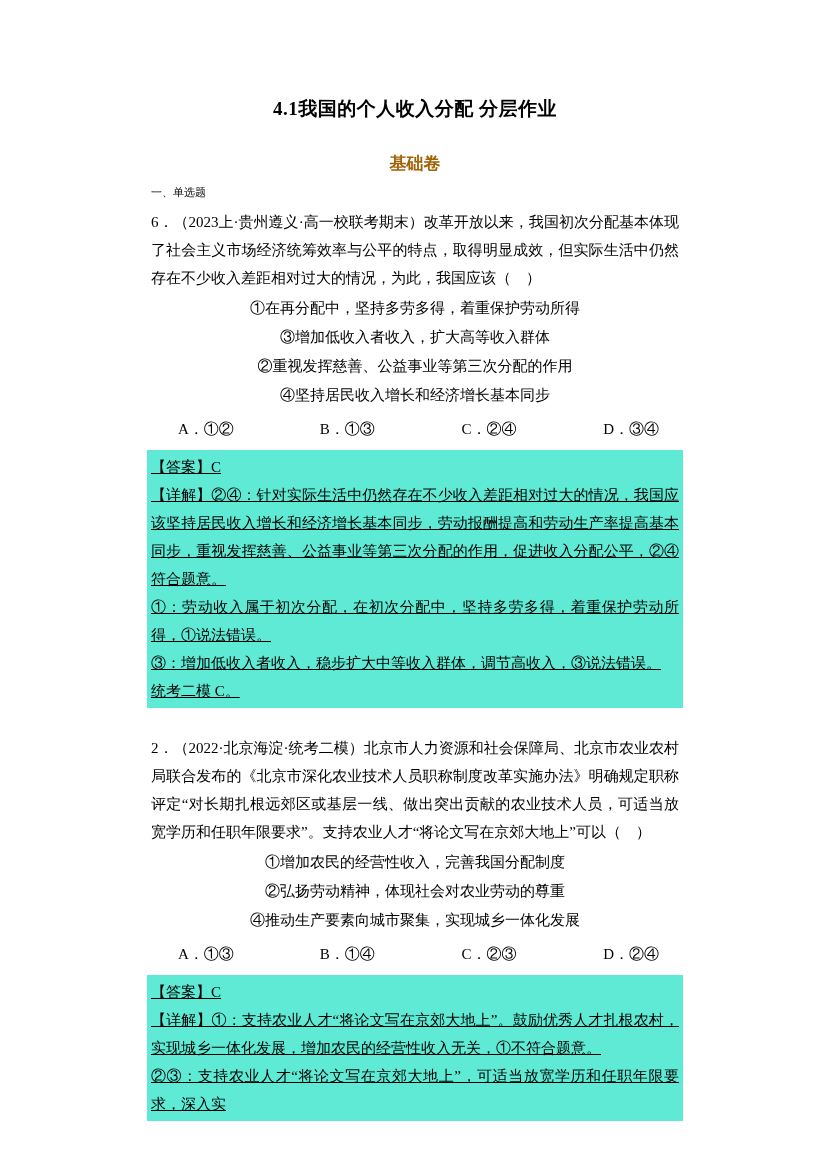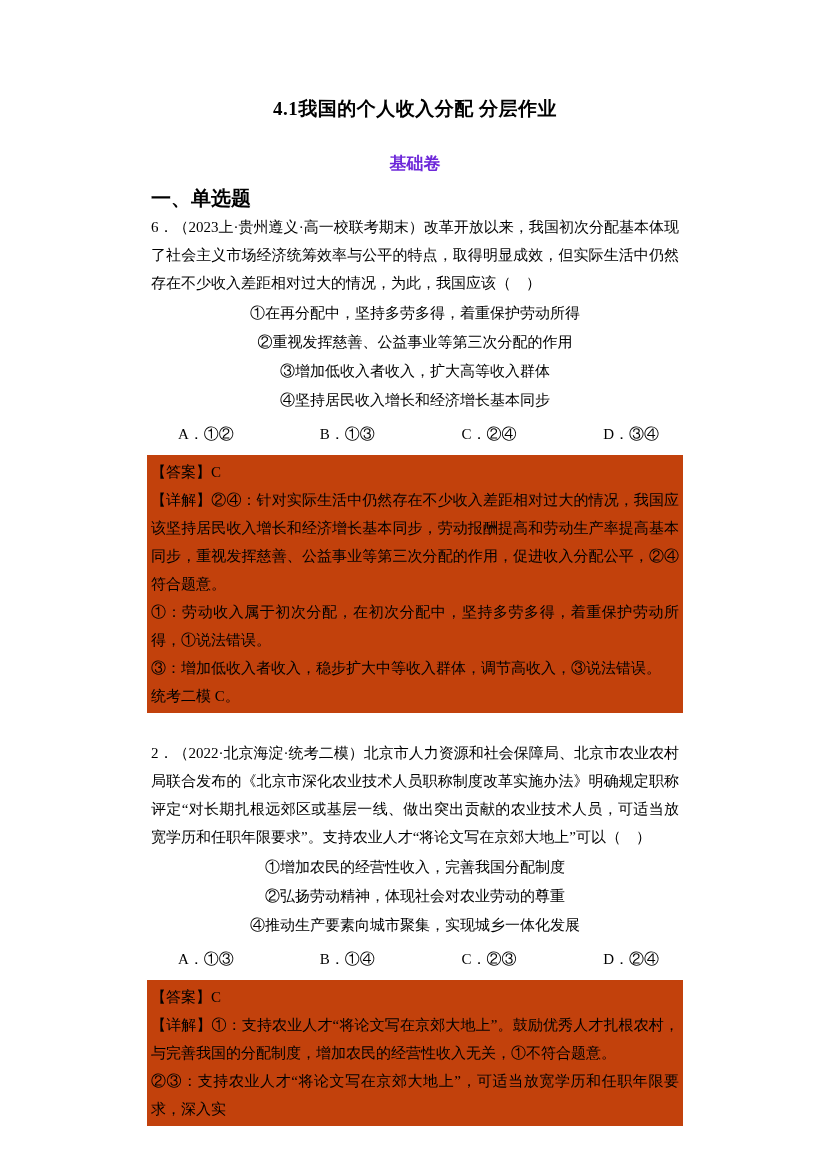--- a/index.html
+++ b/index.html
@@ -24,27 +24,27 @@
     font-size: 19px;
     font-weight: bold;
     color: #000000;
     margin-bottom: 30px;
     letter-spacing: 0.5px;
   }
   .subtitle {
     text-align: center;
     font-size: 17px;
     font-weight: bold;
-    color: #6d28d9;
+    color: #a16207;
     margin-bottom: 10px;
   }
   .section-heading {
-    font-size: 20px;
-    font-weight: bold;
-    margin-bottom: 1px;
+    font-size: 11px;
+    font-weight: normal;
+    margin-bottom: 8px;
   }
   .question { margin-bottom: 26px; }
   .stem {
     font-size: 15px;
     line-height: 28px;
     text-align: justify;
     margin-bottom: 2px;
   }
   .option {
     font-size: 15px;
@@ -57,24 +57,25 @@
     margin: 2px 0 4px 0;
     font-size: 15px;
   }
   .choice {
     display: inline-block;
     width: 138px;
     white-space: nowrap;
   }
   .choice:last-child { width: auto; }
   .answer-block {
-    background: #c2410c;
+    background: #5eead4;
     padding: 3px 4px;
     margin-left: -4px;
     margin-right: -4px;
+    text-decoration: underline;
   }
   .answer-line {
     font-size: 15px;
     line-height: 28px;
   }
   .analysis {
     font-size: 15px;
     line-height: 28px;
     text-align: justify;
   }
@@ -85,22 +86,22 @@
 <div class="page">
   <div class="content">
 
     <h1 class="title">4.1我国的个人收入分配 分层作业</h1>
     <h2 class="subtitle">基础卷</h2>
     <h3 class="section-heading">一、单选题</h3>
 
     <section class="question">
       <p class="stem">6．（2023上·贵州遵义·高一校联考期末）改革开放以来，我国初次分配基本体现了社会主义市场经济统筹效率与公平的特点，取得明显成效，但实际生活中仍然存在不少收入差距相对过大的情况，为此，我国应该（　）</p>
       <p class="option">①在再分配中，坚持多劳多得，着重保护劳动所得</p>
+      <p class="option">③增加低收入者收入，扩大高等收入群体</p>
       <p class="option">②重视发挥慈善、公益事业等第三次分配的作用</p>
-      <p class="option">③增加低收入者收入，扩大高等收入群体</p>
       <p class="option">④坚持居民收入增长和经济增长基本同步</p>
       <div class="choices">
         <span class="choice">A．①②</span>
         <span class="choice">B．①③</span>
         <span class="choice">C．②④</span>
         <span class="choice">D．③④</span>
       </div>
       <div class="answer-block">
         <p class="answer-line">【答案】C</p>
         <p class="analysis">【详解】②④：针对实际生活中仍然存在不少收入差距相对过大的情况，我国应该坚持居民收入增长和经济增长基本同步，劳动报酬提高和劳动生产率提高基本同步，重视发挥慈善、公益事业等第三次分配的作用，促进收入分配公平，②④符合题意。</p>
@@ -116,19 +117,19 @@
       <p class="option">②弘扬劳动精神，体现社会对农业劳动的尊重</p>
       <p class="option">④推动生产要素向城市聚集，实现城乡一体化发展</p>
       <div class="choices">
         <span class="choice">A．①③</span>
         <span class="choice">B．①④</span>
         <span class="choice">C．②③</span>
         <span class="choice">D．②④</span>
       </div>
       <div class="answer-block">
         <p class="answer-line">【答案】C</p>
-        <p class="analysis">【详解】①：支持农业人才“将论文写在京郊大地上”。鼓励优秀人才扎根农村，与完善我国的分配制度，增加农民的经营性收入无关，①不符合题意。</p>
+        <p class="analysis">【详解】①：支持农业人才“将论文写在京郊大地上”。鼓励优秀人才扎根农村，实现城乡一体化发展，增加农民的经营性收入无关，①不符合题意。</p>
         <p class="analysis">②③：支持农业人才“将论文写在京郊大地上”，可适当放宽学历和任职年限要求，深入实</p>
       </div>
     </section>
 
   </div>
 </div>
 
 </body></html>

